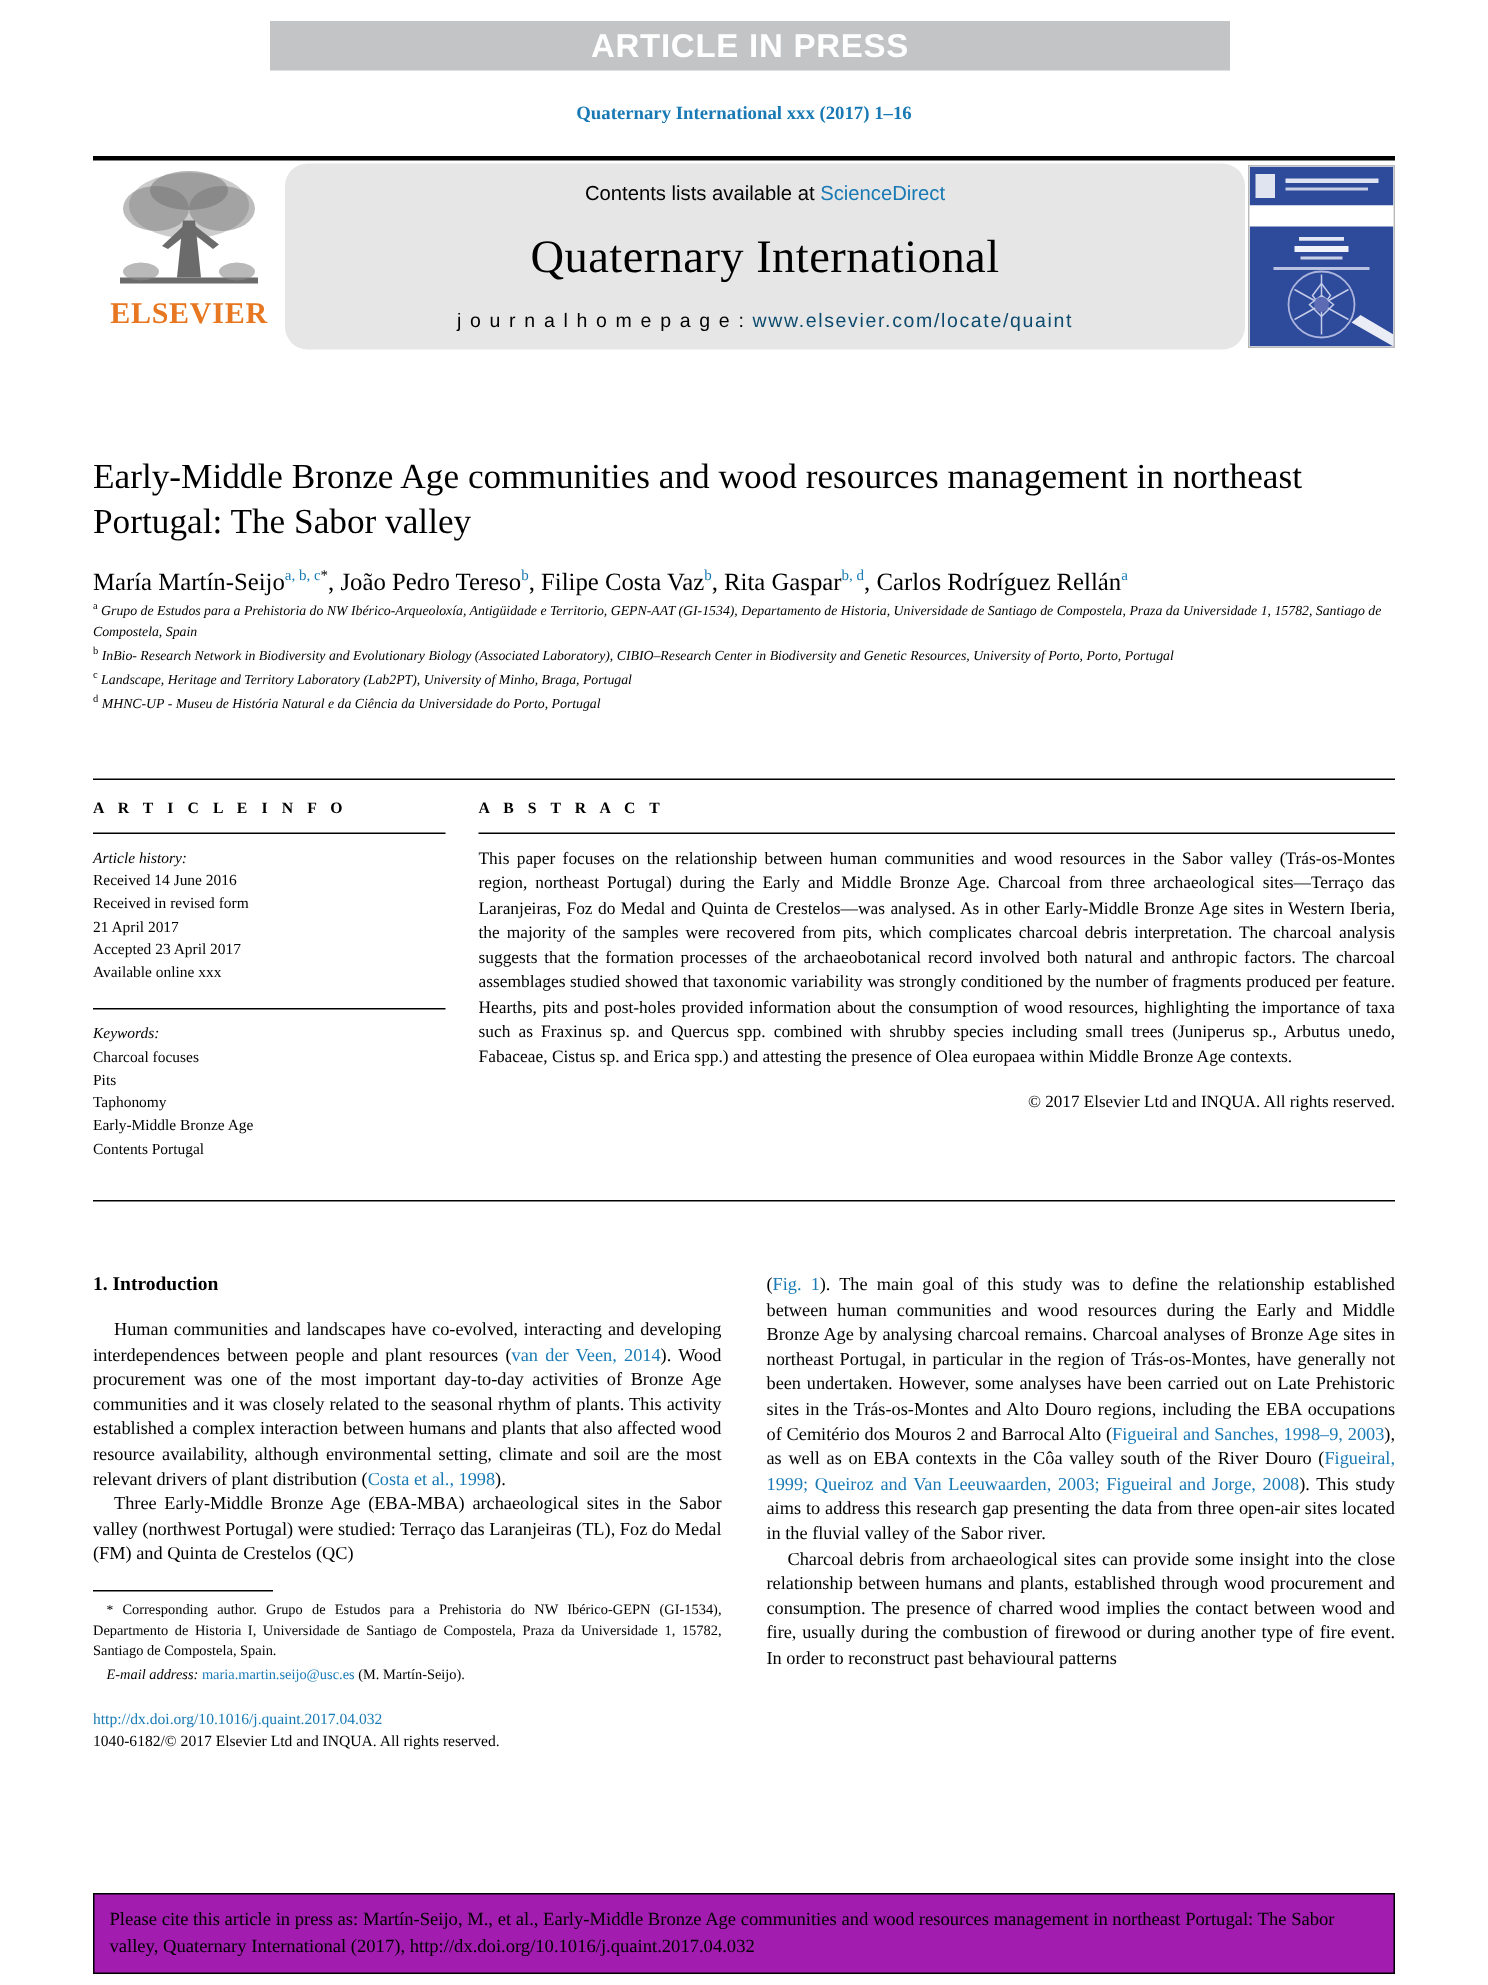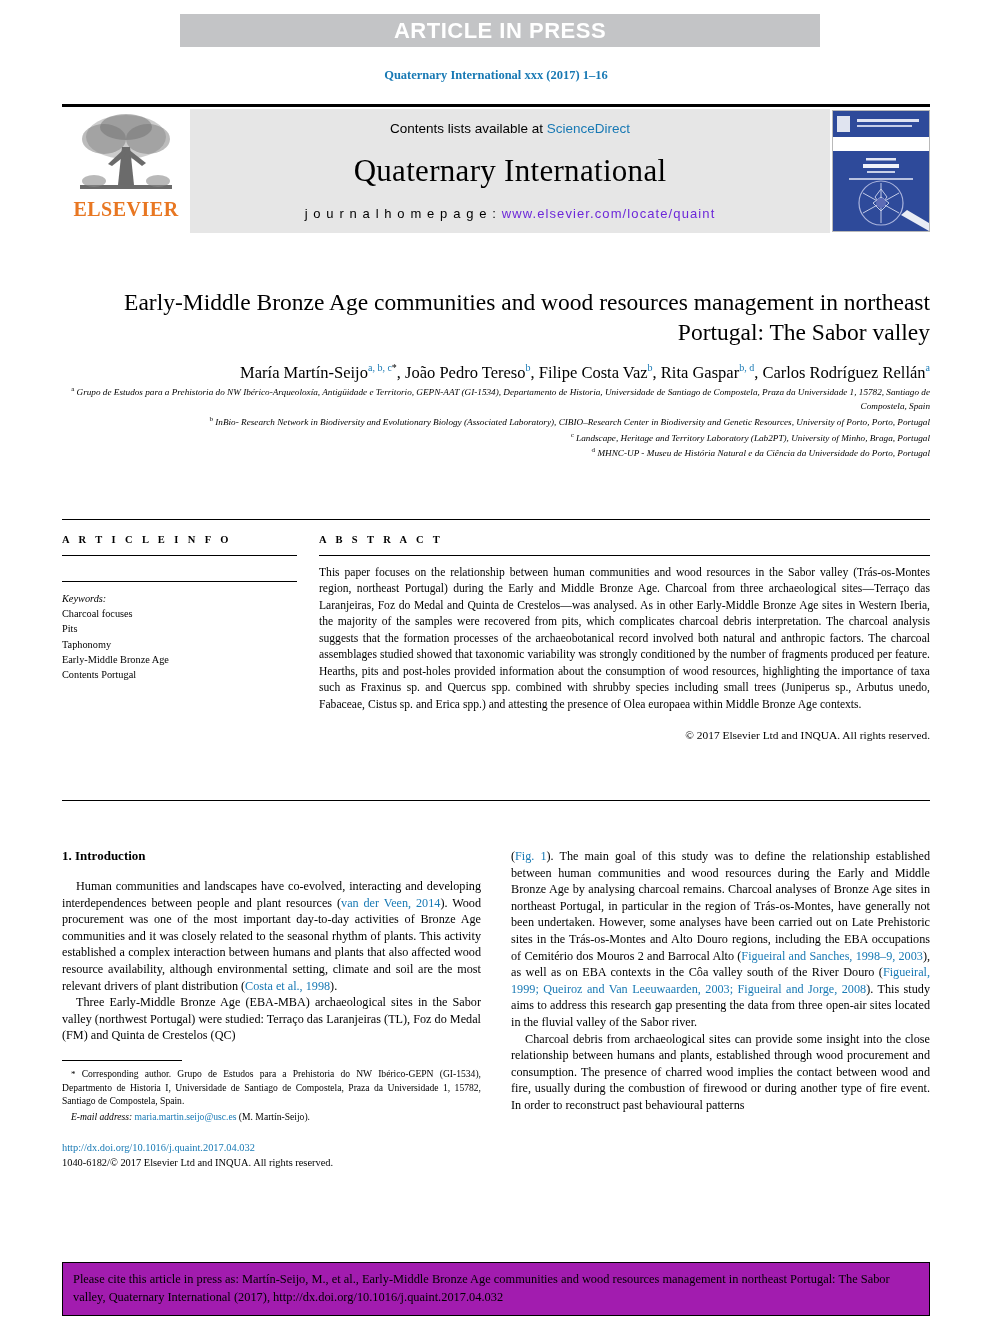--- a/index.html
+++ b/index.html
@@ -96,20 +96,21 @@
   }
   .center-block {
     flex: 1 1 auto;
     background: #e6e6e6;
     display: flex;
     flex-direction: column;
     align-items: center;
     justify-content: space-between;
     padding: 12px 0 12px 0;
     box-sizing: border-box;
+    border-radius: 15px;
   }
   .contents-line {
     font-family: "Liberation Sans", sans-serif;
     font-size: 13.5px;
     color: #000;
   }
   .contents-line .sd {
     color: #1879b4;
   }
   .journal-title {
@@ -118,21 +119,21 @@
     color: #000;
     letter-spacing: 0.3px;
   }
   .homepage-line {
     font-family: "Liberation Sans", sans-serif;
     font-size: 13px;
     letter-spacing: 1.1px;
     color: #000;
   }
   .homepage-line .url {
-    color: #6d28d9;
+    color: #0c4a6e;
   }
   .cover-block {
     width: 100px;
     flex: 0 0 100px;
     display: flex;
     align-items: center;
     justify-content: flex-end;
   }
   .cover-thumb {
     width: 96px;
@@ -140,23 +141,22 @@
     border: 1px solid #b9b9b9;
     background: #ffffff;
     position: relative;
     overflow: hidden;
   }
 
   
   .title-area {
     position: absolute;
     left: 62px;
-    top: 288px;
-    width: 868px;
-    text-align: right;
+    top: 304px;
+    width: 868px;
   }
   .paper-title {
     font-family: "Liberation Serif", serif;
     font-size: 23.5px;
     line-height: 1.26;
     color: #000;
     margin: 0;
     font-weight: normal;
   }
   .authors {
@@ -418,20 +418,28 @@
     </div>
   </div>
 
   <div class="band-rule-top"></div>
 
   <div class="band">
 
     <div class="col-info">
       <div class="sec-head">A R T I C L E  I N F O</div>
       <div class="hr-thin"></div>
+      <div class="info-block">
+        <div class="ital">Article history:</div>
+        <div>Received 14 June 2016</div>
+        <div>Received in revised form</div>
+        <div>21 April 2017</div>
+        <div>Accepted 23 April 2017</div>
+        <div>Available online xxx</div>
+      </div>
       <div class="info-gap"></div>
       <div class="hr-thin"></div>
       <div class="info-block">
         <div class="ital">Keywords:</div>
         <div>Charcoal focuses</div>
         <div>Pits</div>
         <div>Taphonomy</div>
         <div>Early-Middle Bronze Age</div>
         <div>Contents Portugal</div>
       </div>

